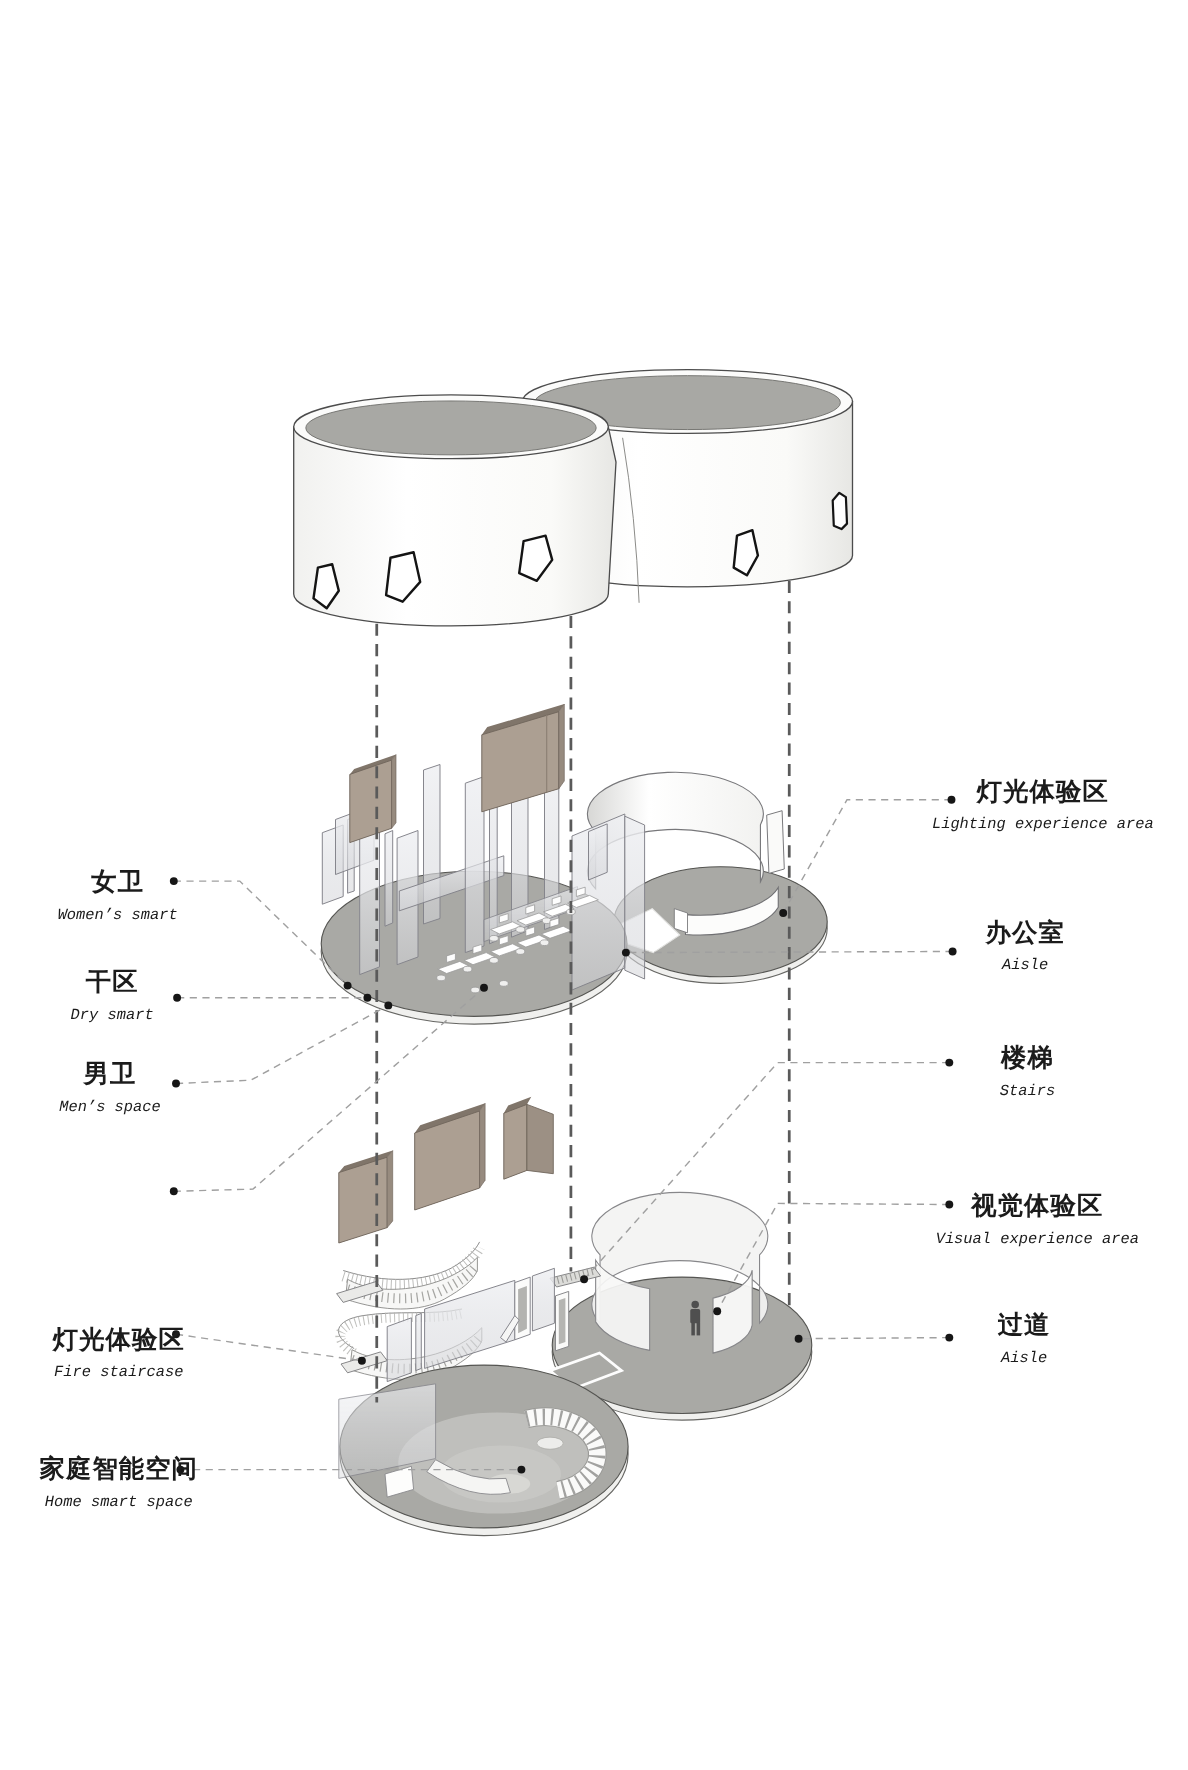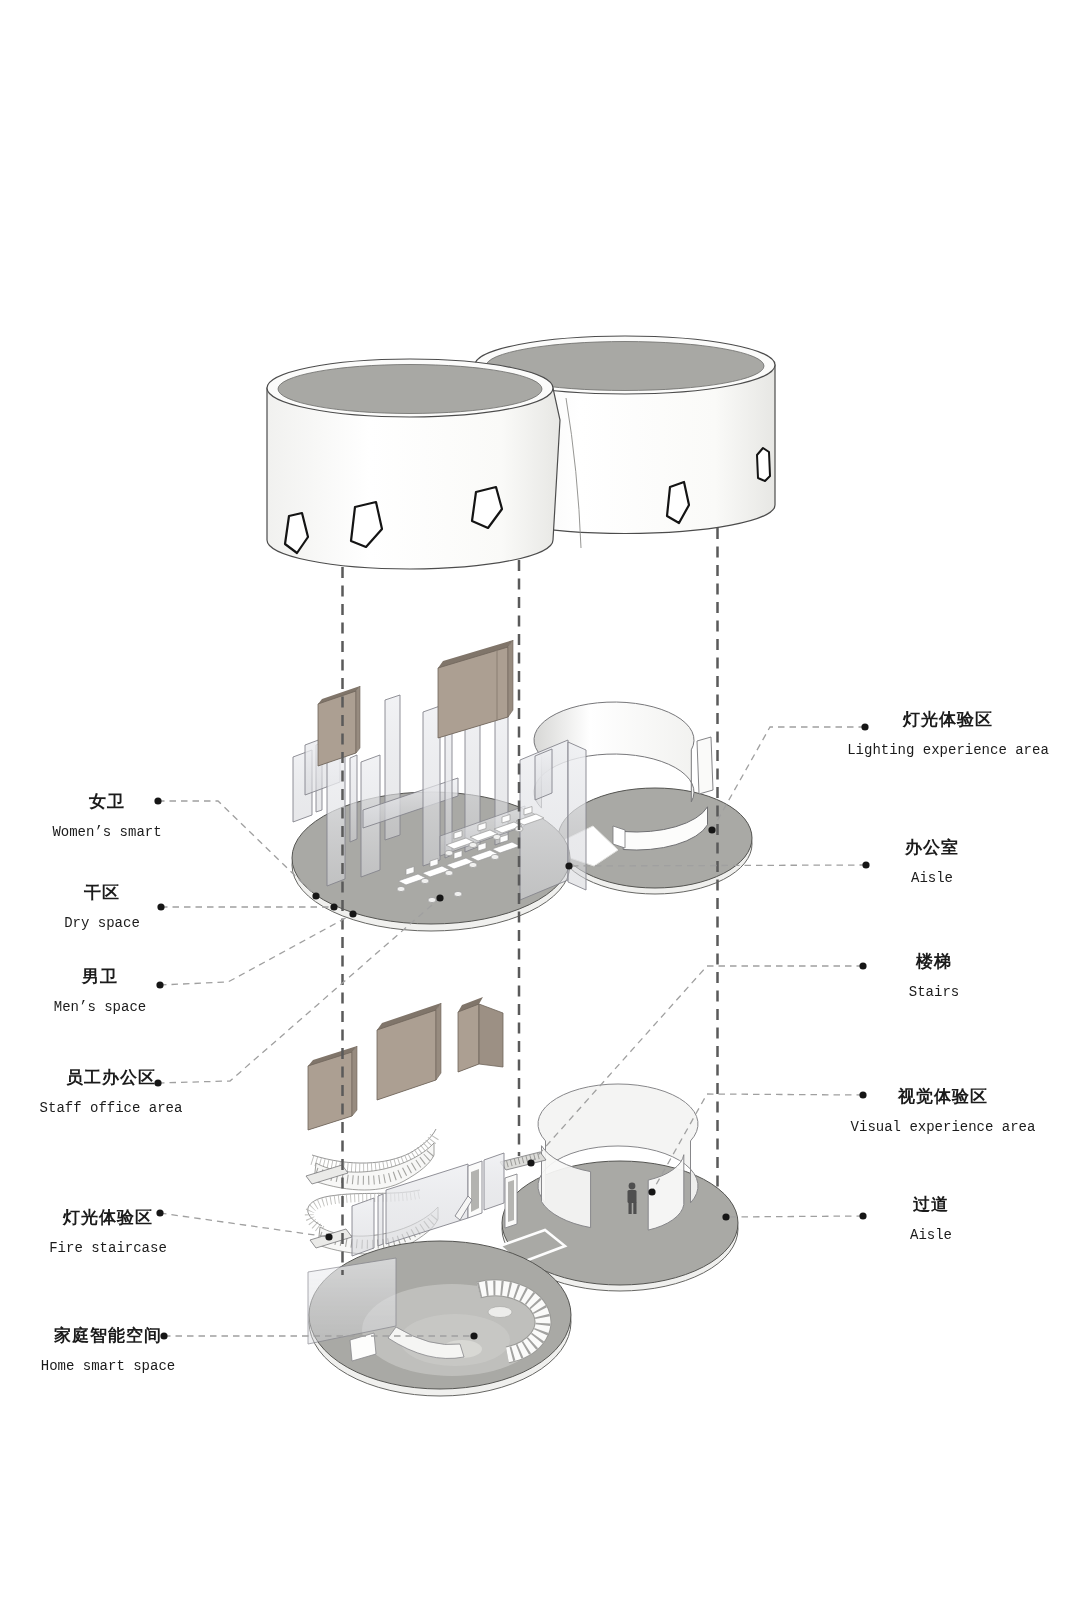--- a/index.html
+++ b/index.html
@@ -1,22 +1,22 @@
 <!DOCTYPE html>
 <html><head>
 <meta charset="utf-8">
 <style>
   html,body{margin:0;padding:0;background:#ffffff;}
   .canvas{position:relative;width:1080px;height:1609px;background:#ffffff;overflow:hidden;
           font-family:"Liberation Mono","DejaVu Sans Mono",monospace;}
   .canvas svg{position:absolute;left:0;top:0;}
   .label{position:absolute;transform:translateX(-50%);text-align:center;color:#1b1b1b;white-space:nowrap;}
-  .label .zh{font-size:17px;line-height:22px;margin-bottom:8px;font-weight:600;letter-spacing:1px;
+  .label .zh{font-size:23px;line-height:22px;margin-bottom:8px;font-weight:600;letter-spacing:1px;
              font-family:"Liberation Mono","DejaVu Sans Mono",monospace;}
-  .label .en{font-size:14px;line-height:20px;font-weight:500;letter-spacing:0;}
+  .label .en{font-size:14px;line-height:20px;font-weight:500;letter-spacing:0;font-style:italic;}
 </style>
 </head>
 <body>
 
 <div class="canvas">
 
 <svg width="1080" height="1609" viewBox="0 0 1080 1609">
   <defs>
     <linearGradient id="cylGrad" x1="0" y1="0" x2="1" y2="0">
       <stop offset="0" stop-color="#f1f1ef"></stop>
@@ -249,30 +249,26 @@
     <circle cx="726" cy="1217" r="3.6"></circle>
   </g>
 </svg>
 
   <div class="label" style="left:107px;top:792px">
     <div class="zh">女卫</div>
     <div class="en">Women’s smart</div>
   </div>
   <div class="label" style="left:102px;top:883px">
     <div class="zh">干区</div>
-    <div class="en">Dry space</div>
+    <div class="en">Dry smart</div>
   </div>
   <div class="label" style="left:100px;top:967px">
     <div class="zh">男卫</div>
     <div class="en">Men’s space</div>
   </div>
-  <div class="label" style="left:111px;top:1068px">
-    <div class="zh">员工办公区</div>
-    <div class="en">Staff office area</div>
-  </div>
   <div class="label" style="left:108px;top:1208px">
     <div class="zh">灯光体验区</div>
     <div class="en">Fire staircase</div>
   </div>
   <div class="label" style="left:108px;top:1326px">
     <div class="zh">家庭智能空间</div>
     <div class="en">Home smart space</div>
   </div>
 
   <div class="label" style="left:948px;top:710px">

